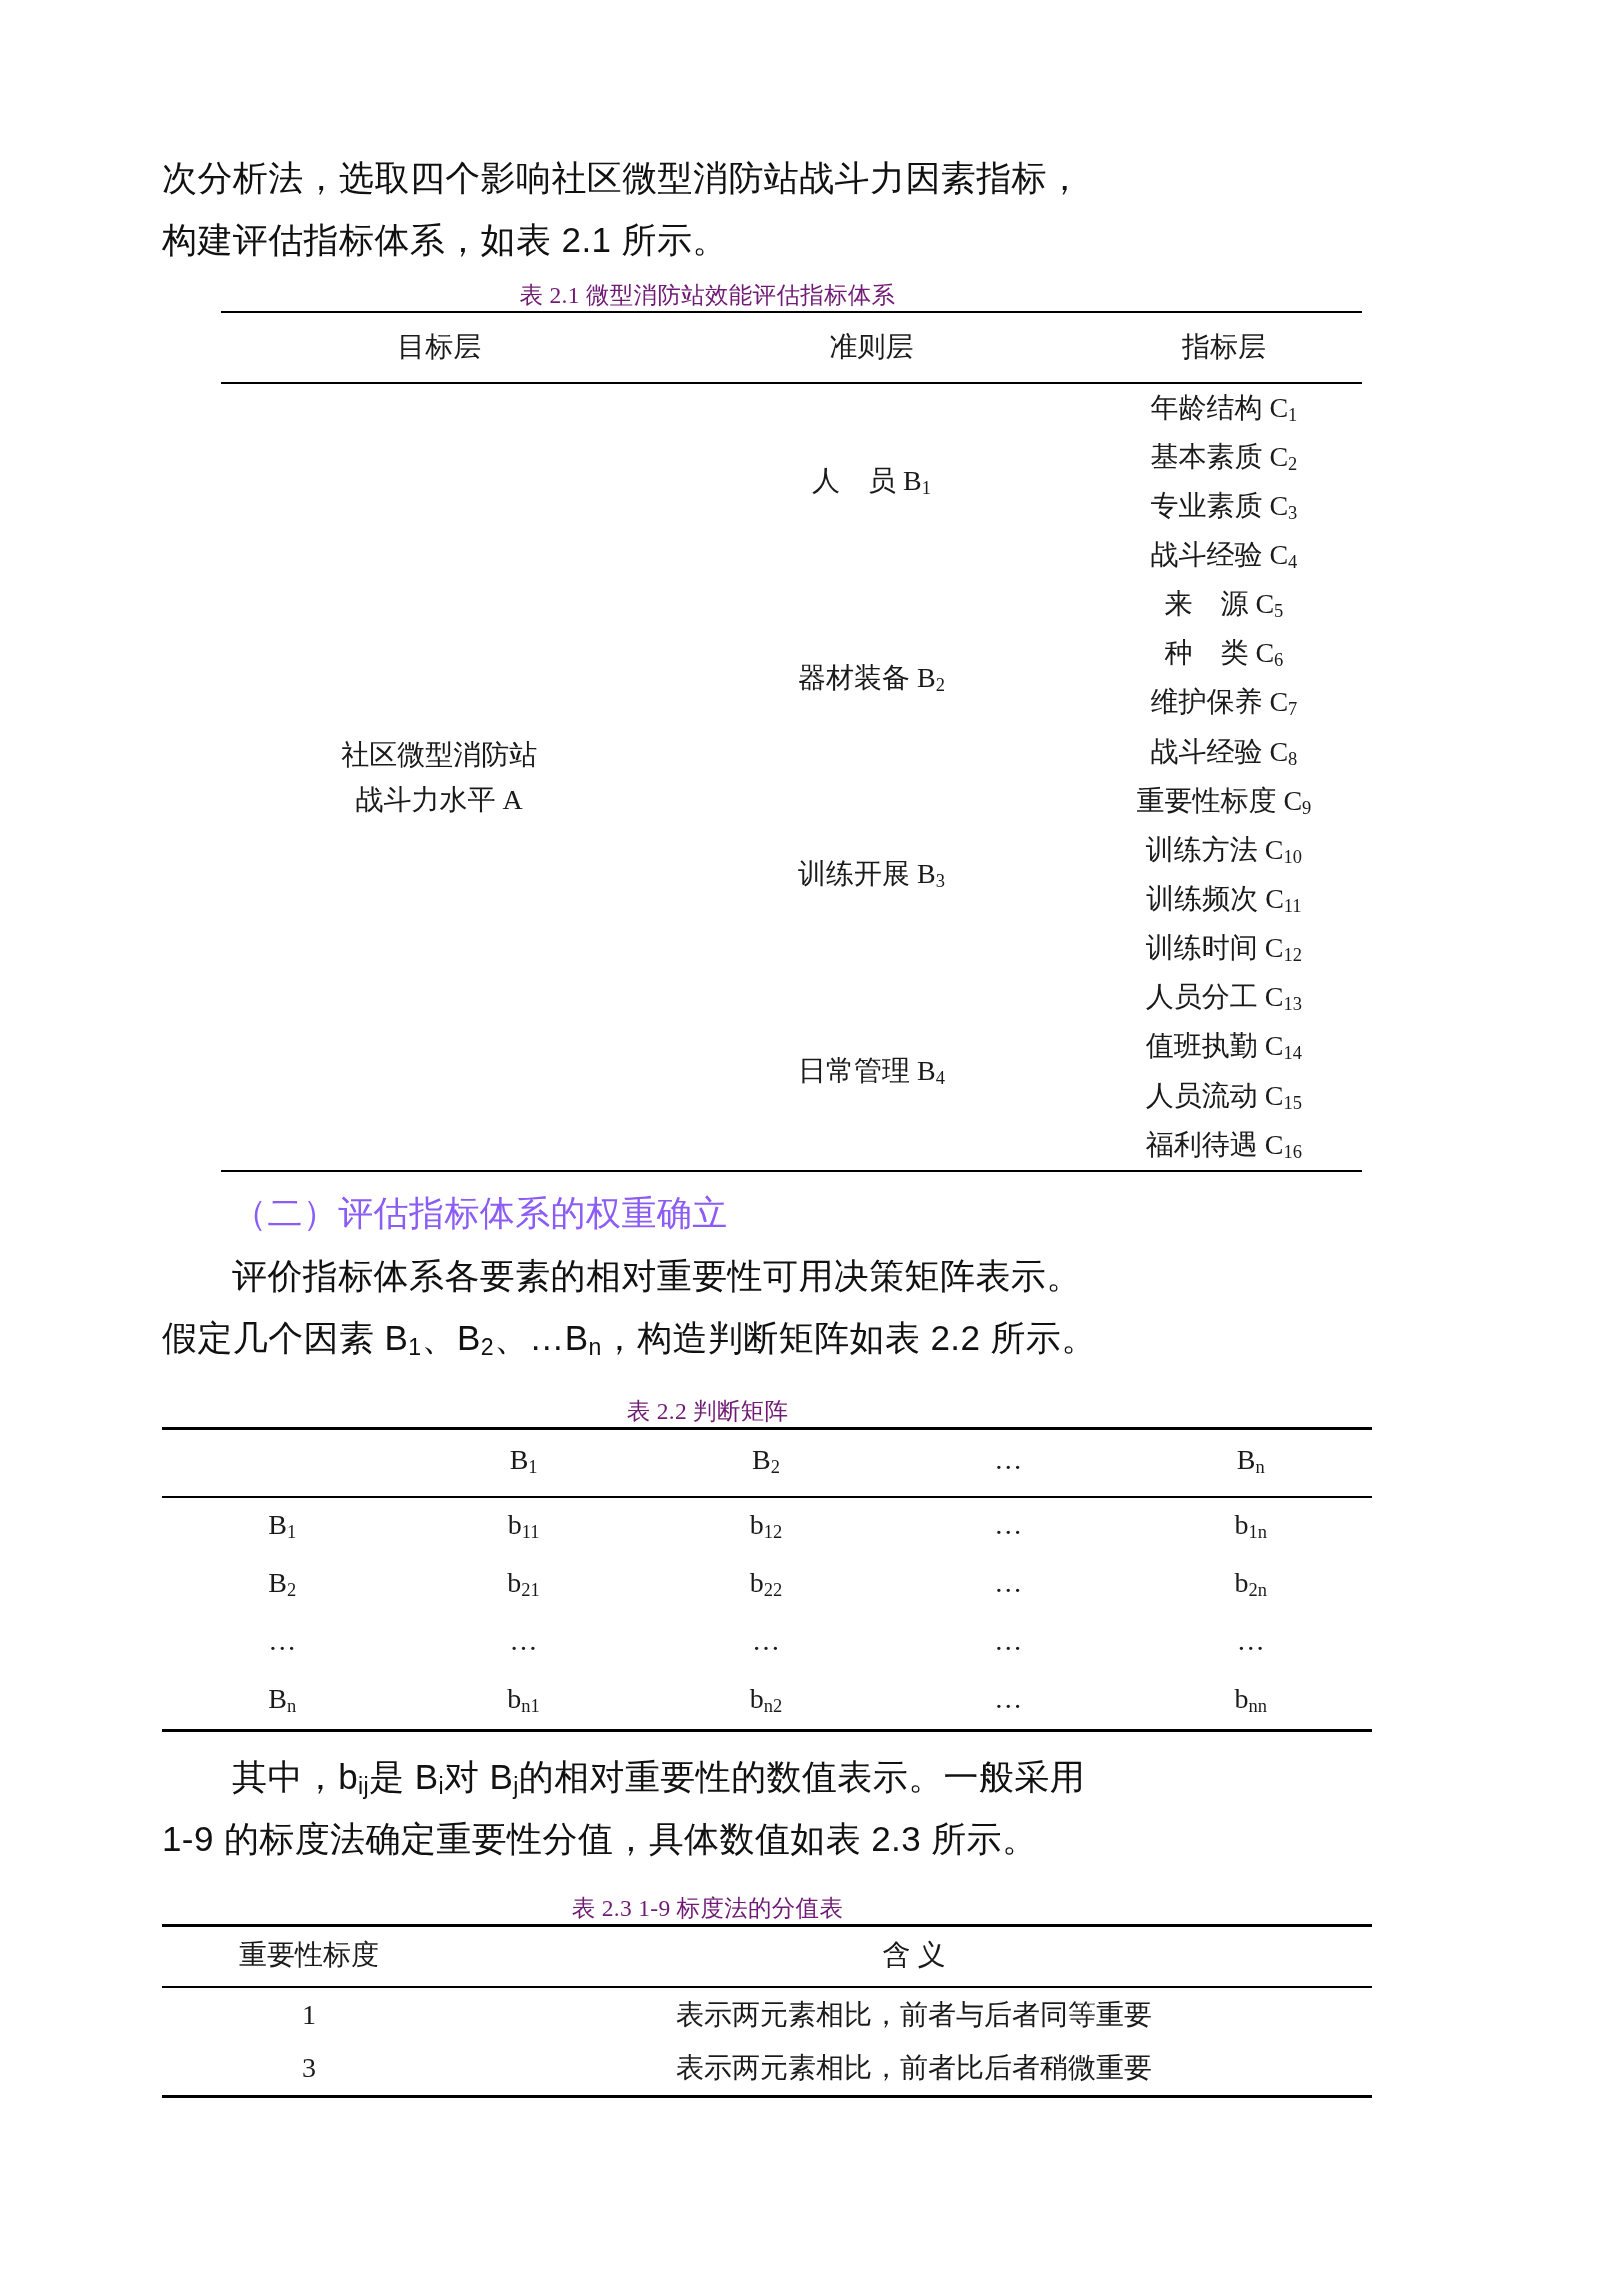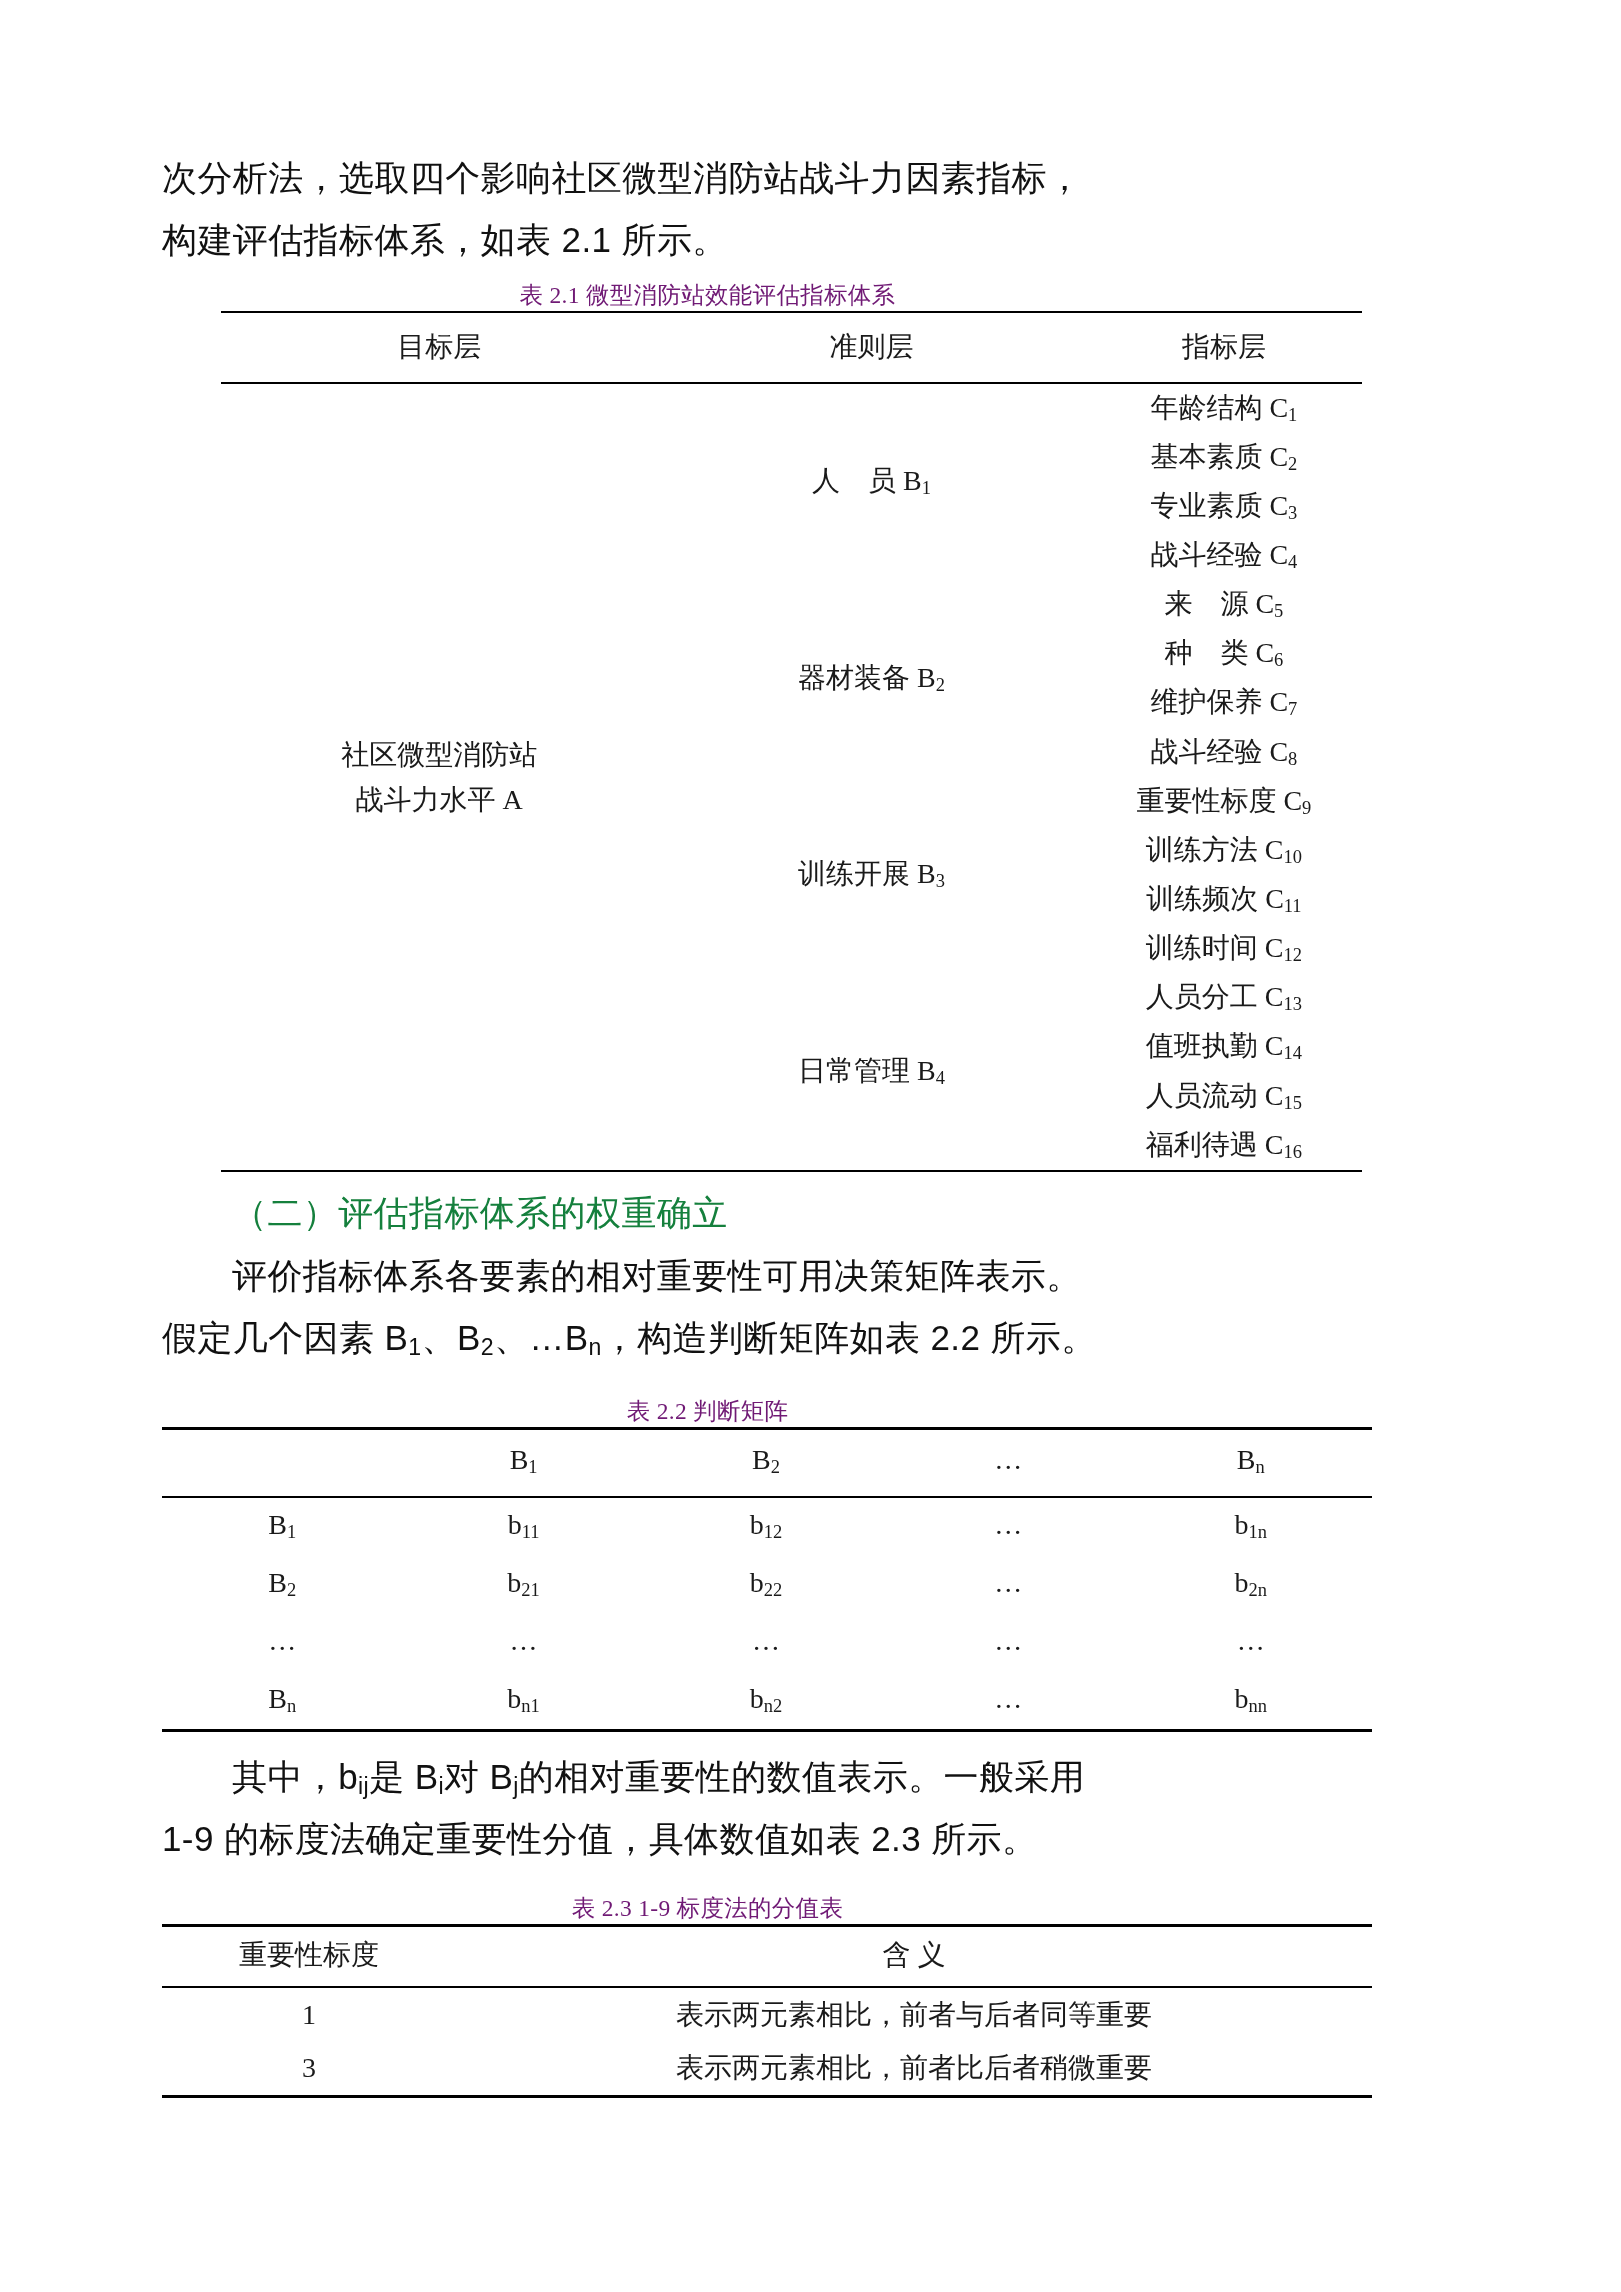--- a/index.html
+++ b/index.html
@@ -29,21 +29,21 @@
     color: #111111;
     letter-spacing: 0.4px;
     margin: 0;
   }
   .indent2 { text-indent: 2em; }
 
   .section-heading {
     font-family: "Liberation Sans", "DejaVu Sans", sans-serif;
     font-size: 35px;
     line-height: 1.78;
-    color: #15803d;
+    color: #8b5cf6;
     margin: 0;
     text-indent: 2em;
     letter-spacing: 0.4px;
   }
 
   sub, sup { font-size: 0.66em; }
   sub { vertical-align: -0.22em; }
 
   
   .tbl-caption {

